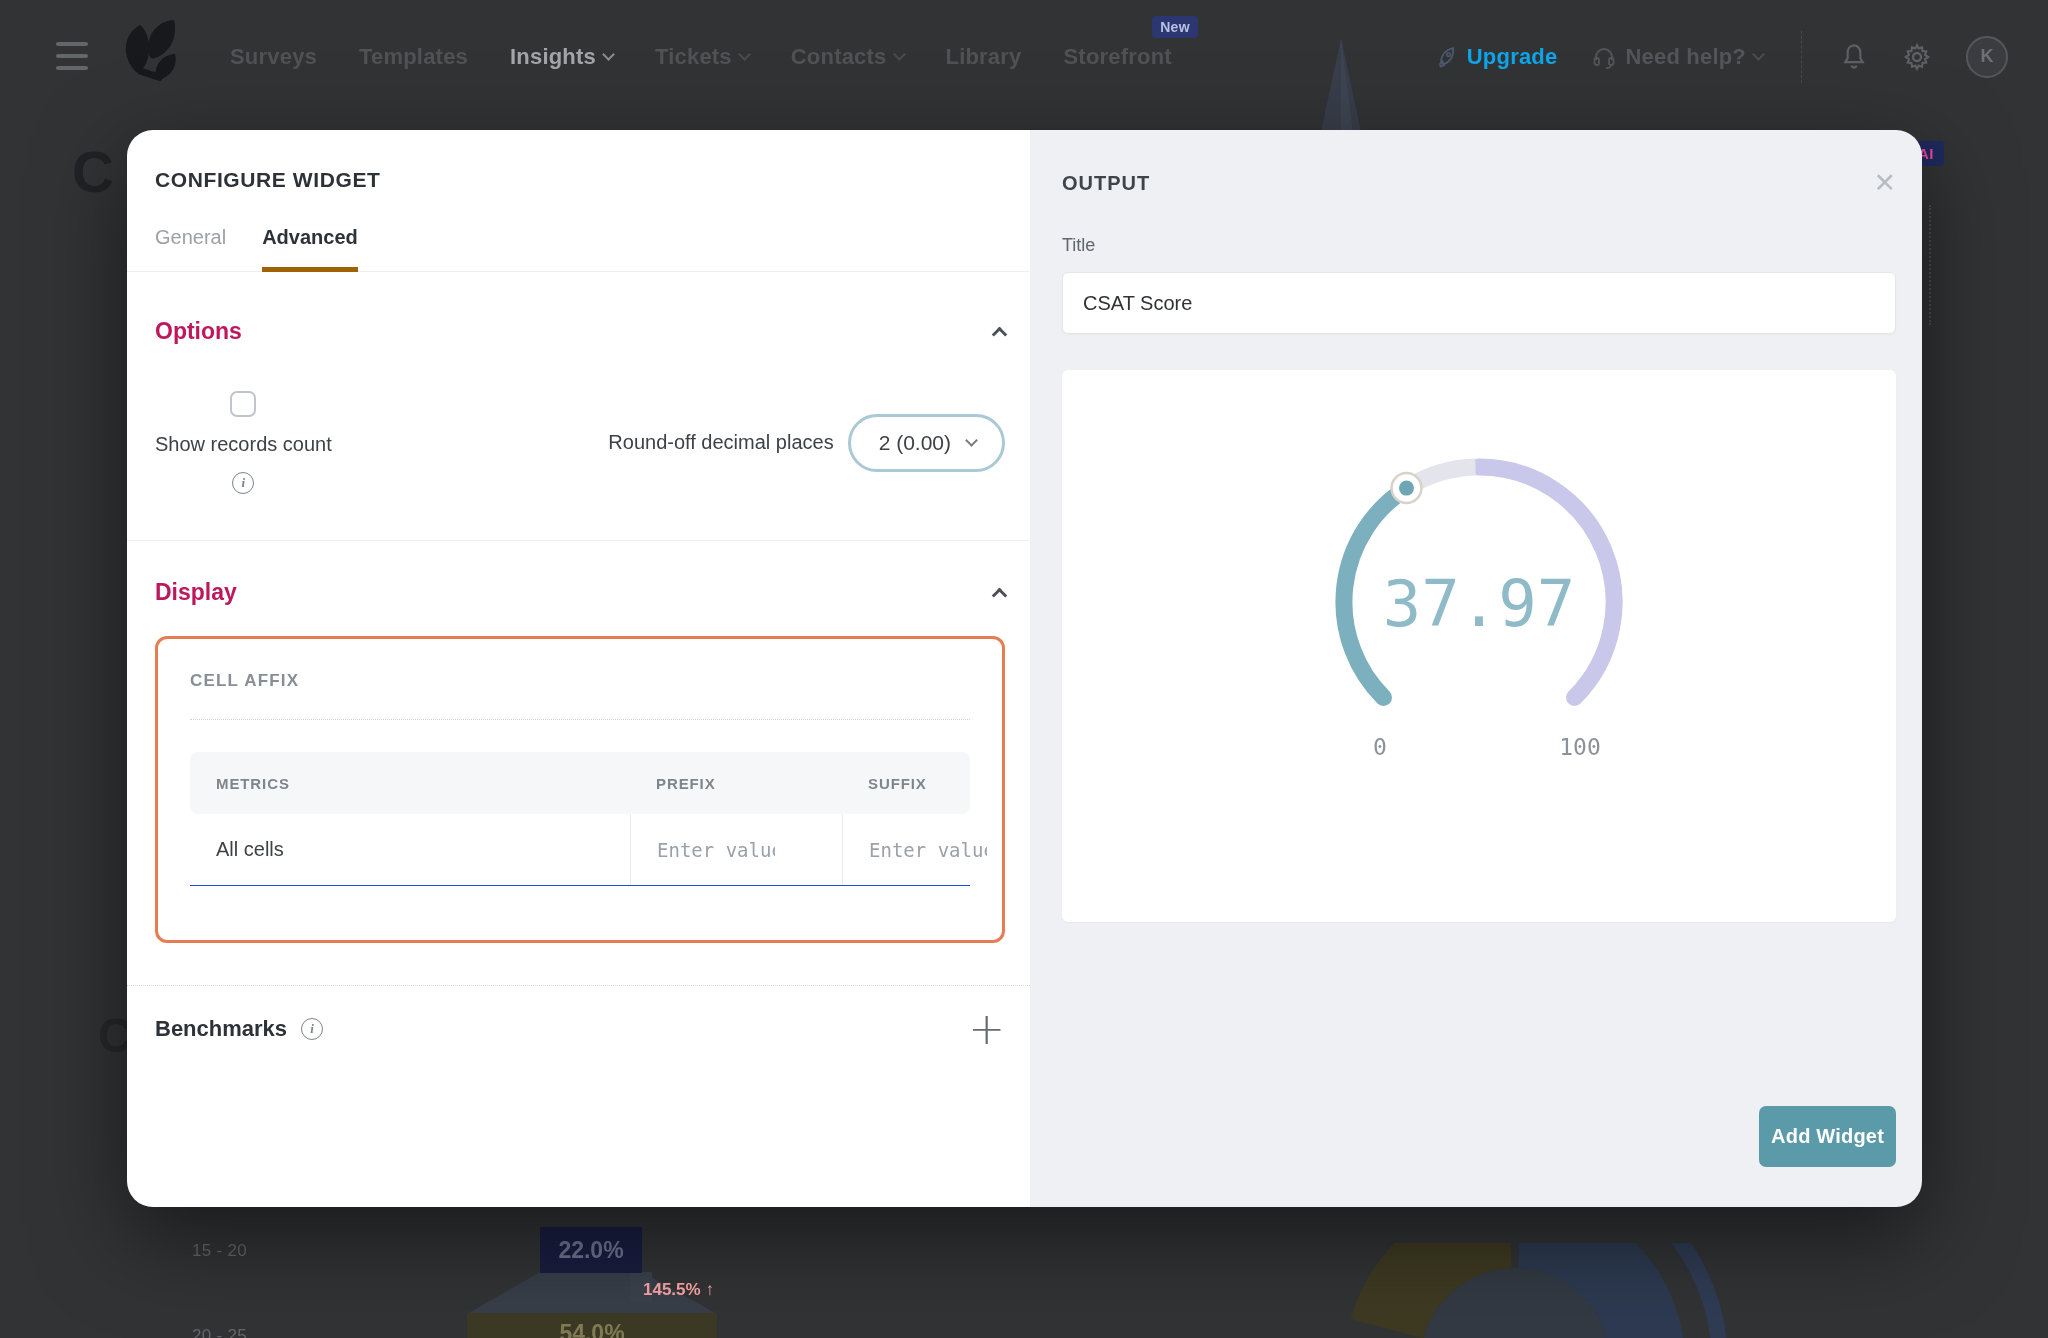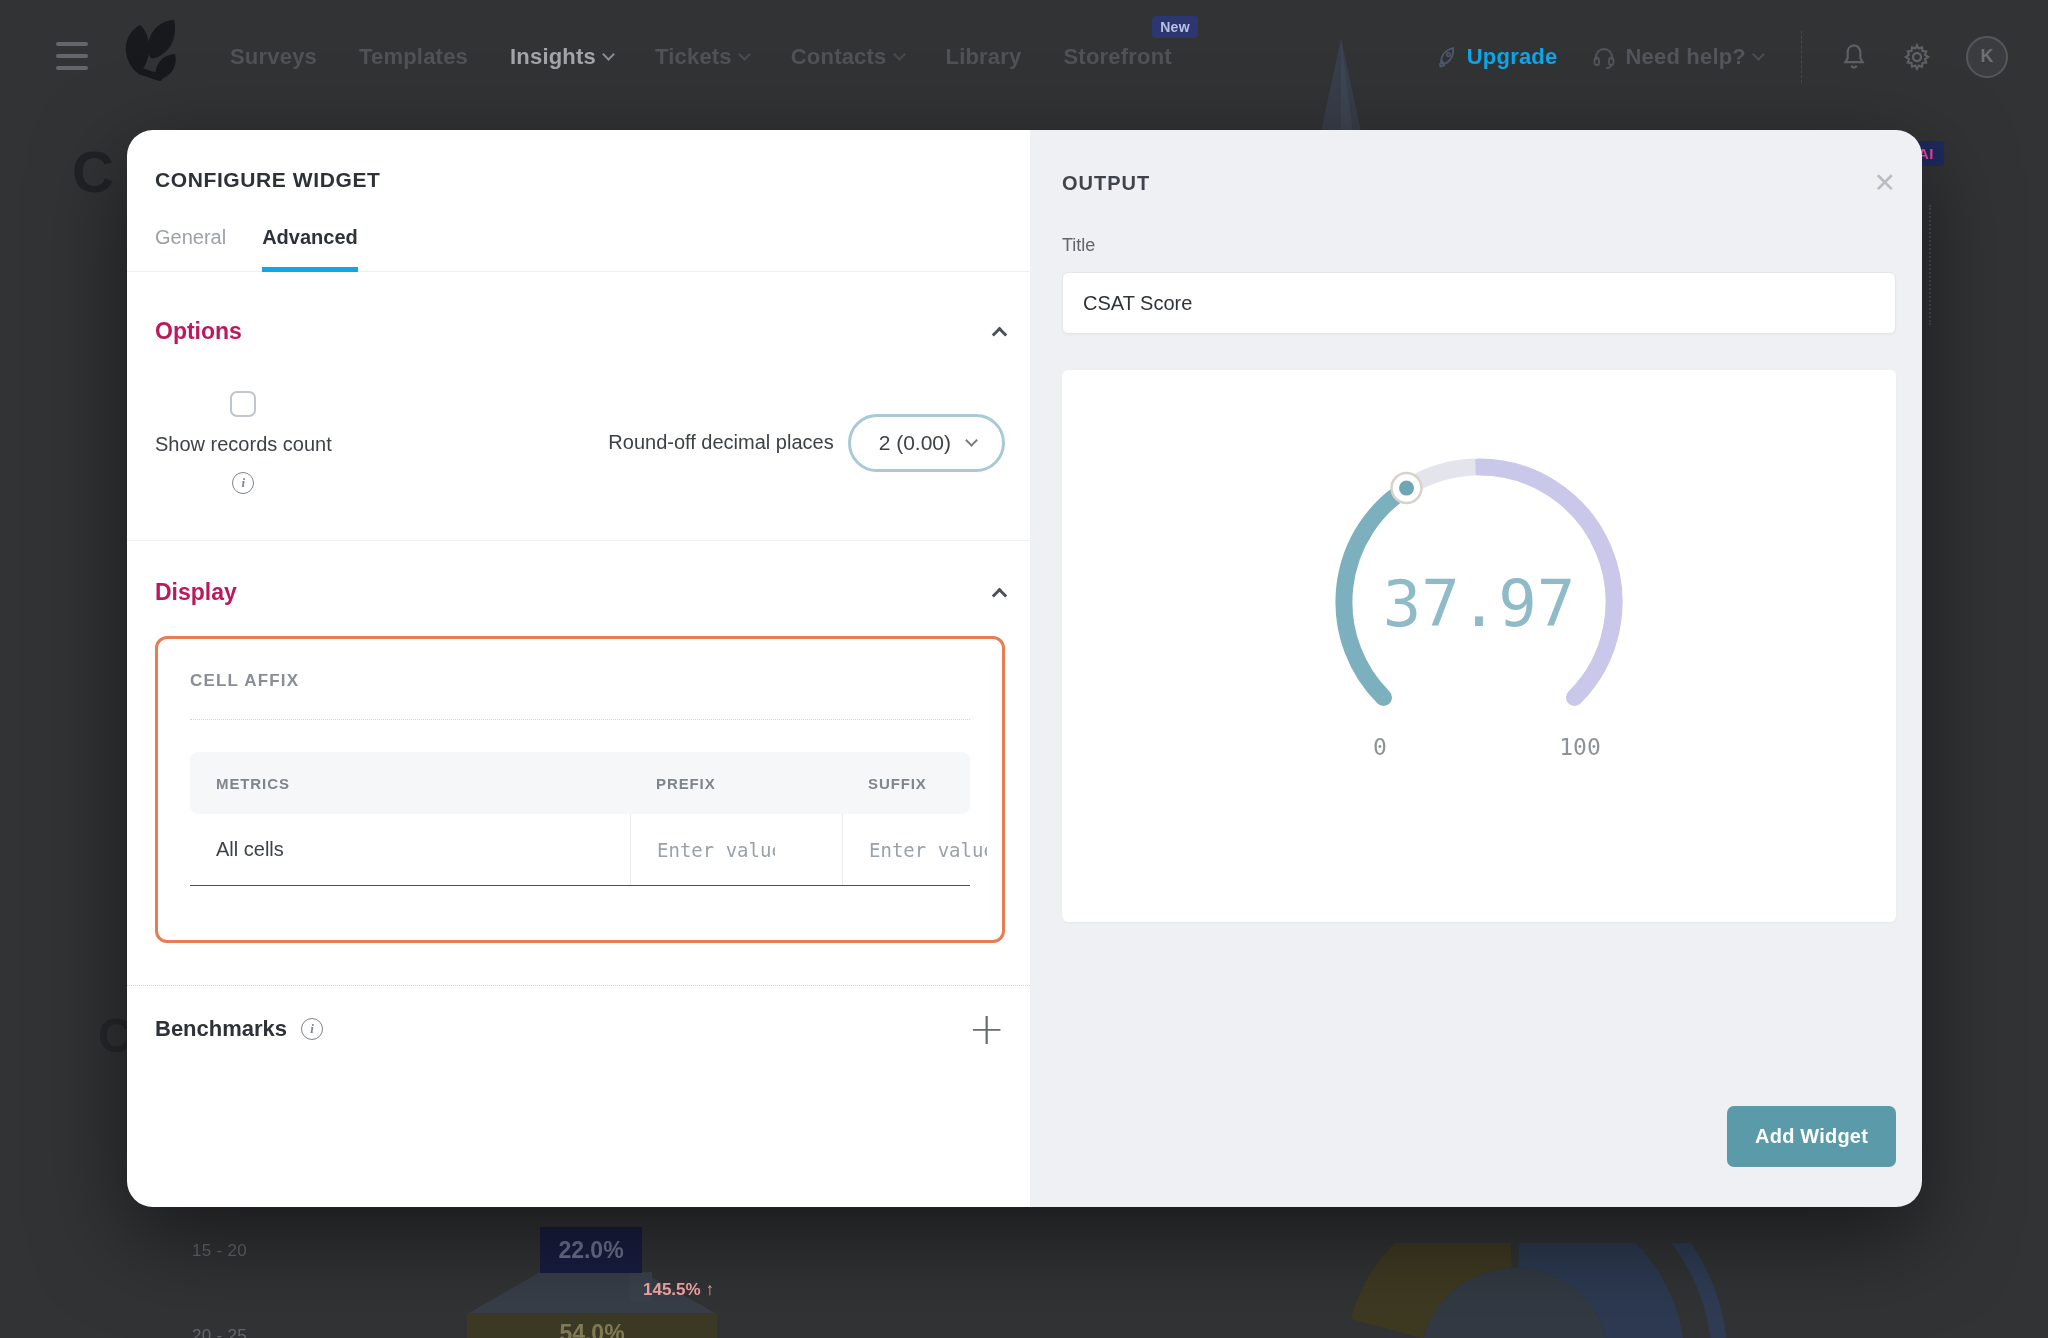--- a/index.html
+++ b/index.html
@@ -64,21 +64,21 @@
     box-shadow:0 30px 90px rgba(0,0,0,.5);
   }
   .panel-left { width:903px; background:#ffffff; padding:0 25px 0 28px; position:relative; }
   .panel-right { flex:1; background:#eef0f4; position:relative; padding:0 26px 0 32px; }
   .bleed { margin-left:-28px; margin-right:-25px; }
 
   .cfg-title { margin-top:38px; font-size:21px; font-weight:800; letter-spacing:.6px; color:#2d3238; }
   .tabs { display:flex; gap:36px; margin-top:34px; }
   .tab { font-size:20px; padding-bottom:18px; cursor:pointer; }
   .tab.inactive { color:#9ba1a7; font-weight:400; }
-  .tab.active { color:#2d3238; font-weight:700; border-bottom:5px solid #0ea5e9; }
+  .tab.active { color:#2d3238; font-weight:700; border-bottom:5px solid #a16207; }
   .tab-divider { border-bottom:1px solid #edeff1; margin-top:-1px; }
 
   .section-head { display:flex; align-items:center; justify-content:space-between; }
   .section-head h2 { font-size:23px; font-weight:800; color:#be185d; }
   .opt-head { margin-top:46px; }
   .controls-row { margin-top:46px; display:flex; align-items:center; justify-content:space-between; }
   .ctl-left { display:flex; align-items:center; gap:16px;flex-direction:column; }
   .checkbox { width:26px; height:26px; border:2px solid #bfc5cb; border-radius:7px; background:#fff; cursor:pointer; }
   .ctl-label { font-size:20px; color:#3c4247; }
   .info-i {
@@ -125,21 +125,21 @@
     box-shadow:0 1px 2px rgba(40,50,60,.04);
   }
   .widget-card {
     margin-top:36px; height:552px; background:#fff; border-radius:6px;
     display:flex; align-items:flex-start; justify-content:center;
     box-shadow:0 1px 2px rgba(40,50,60,.04);
   }
   .widget-card svg { margin-top:64px; }
   .add-btn {
     position:absolute; right:26px; bottom:40px; background:#5b9aa8; color:#fff;
-    font-size:20px; font-weight:700; padding:19px 28px; border-radius:7px; border:none; cursor:pointer;
+    font-size:20px; font-weight:700; padding:19px 12px; border-radius:7px; border:none; cursor:pointer;
     font-family:"Liberation Sans", sans-serif; letter-spacing:.2px;
   }
 </style>
 </head>
 <body>
 
 <nav class="topnav">
   <div class="burger">
       <div></div>
       <div></div>

